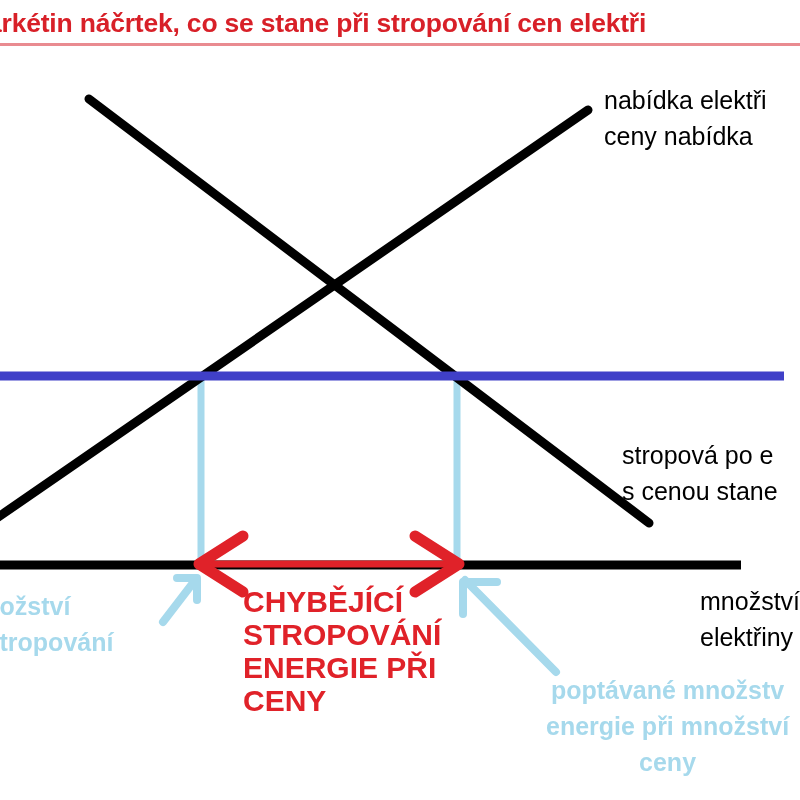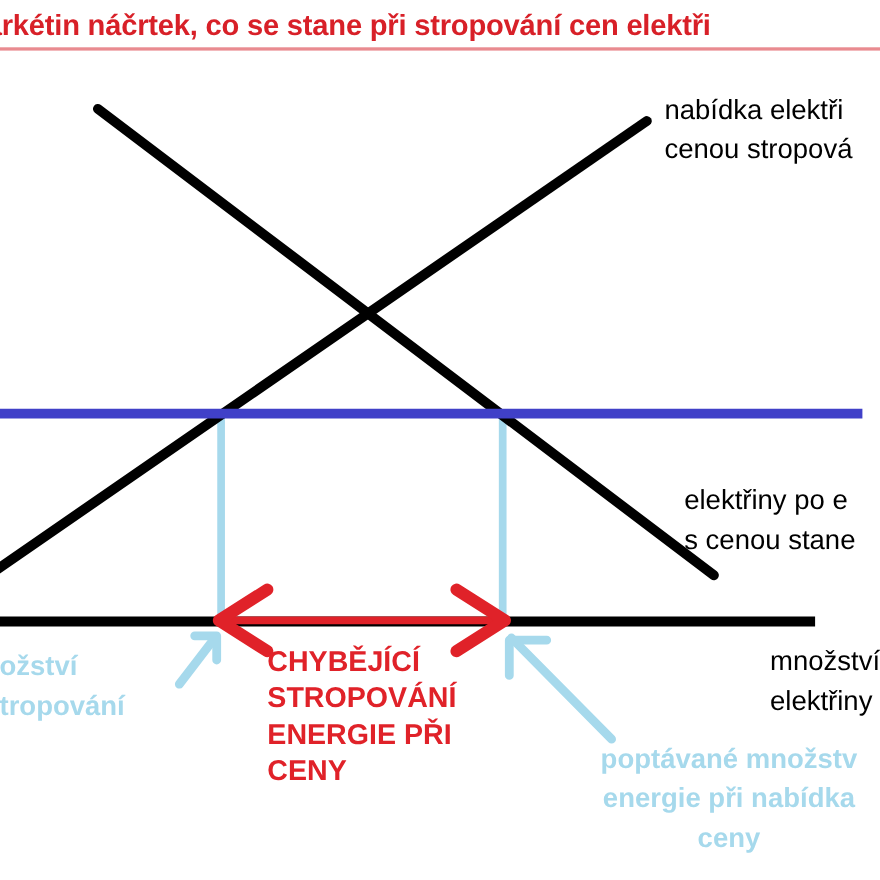--- a/index.html
+++ b/index.html
@@ -63,21 +63,21 @@
   }
   .lbl-black {
     color: #000000;
     font-weight: normal;
     font-size: 25px;
     line-height: 36px;
   }
   .lbl-red {
     color: #e02229;
     font-weight: bold;
-    font-size: 26px;
+    font-size: 30px;
     line-height: 33px;
   }
   .lbl-cyan {
     color: #a6d9ec;
     font-weight: bold;
     font-size: 25px;
     line-height: 36px;
     text-align: center;
   }
 
@@ -134,25 +134,25 @@
 
     <g>
       <line x1="203" y1="564" x2="455" y2="564" stroke="#e02229" stroke-width="7"></line>
       <polyline points="243,536 199,564 243,592" fill="none" stroke="#e02229" stroke-width="11" stroke-linecap="round" stroke-linejoin="round"></polyline>
       <polyline points="415,536 459,564 415,592" fill="none" stroke="#e02229" stroke-width="11" stroke-linecap="round" stroke-linejoin="round"></polyline>
     </g>
   </svg>
 
   <div class="lbl lbl-black" id="label-supply">
     <div>nabídka elektři</div>
-    <div>cenou stropová</div>
+    <div>ceny nabídka</div>
   </div>
 
   <div class="lbl lbl-black" id="label-demand">
-    <div>elektřiny po e</div>
+    <div>stropová po e</div>
     <div>s cenou stane</div>
   </div>
 
   <div class="lbl lbl-black" id="label-xaxis">
     <div>množství</div>
     <div>elektřiny</div>
   </div>
 
   <div class="lbl lbl-red" id="label-shortage">
     <div>CHYBĚJÍCÍ</div>
@@ -163,17 +163,17 @@
 
   <div id="label-supplied-qty-wrap" class="clip-left">
     <div class="lbl lbl-cyan" id="label-supplied-qty">
       <div>množství</div>
       <div>ři stropování</div>
     </div>
   </div>
 
   <div class="lbl lbl-cyan" id="label-demanded-qty">
     <div>poptávané množstv</div>
-    <div>energie při nabídka</div>
+    <div>energie při množství</div>
     <div>ceny</div>
   </div>
 
 </div>
 
 </body></html>

